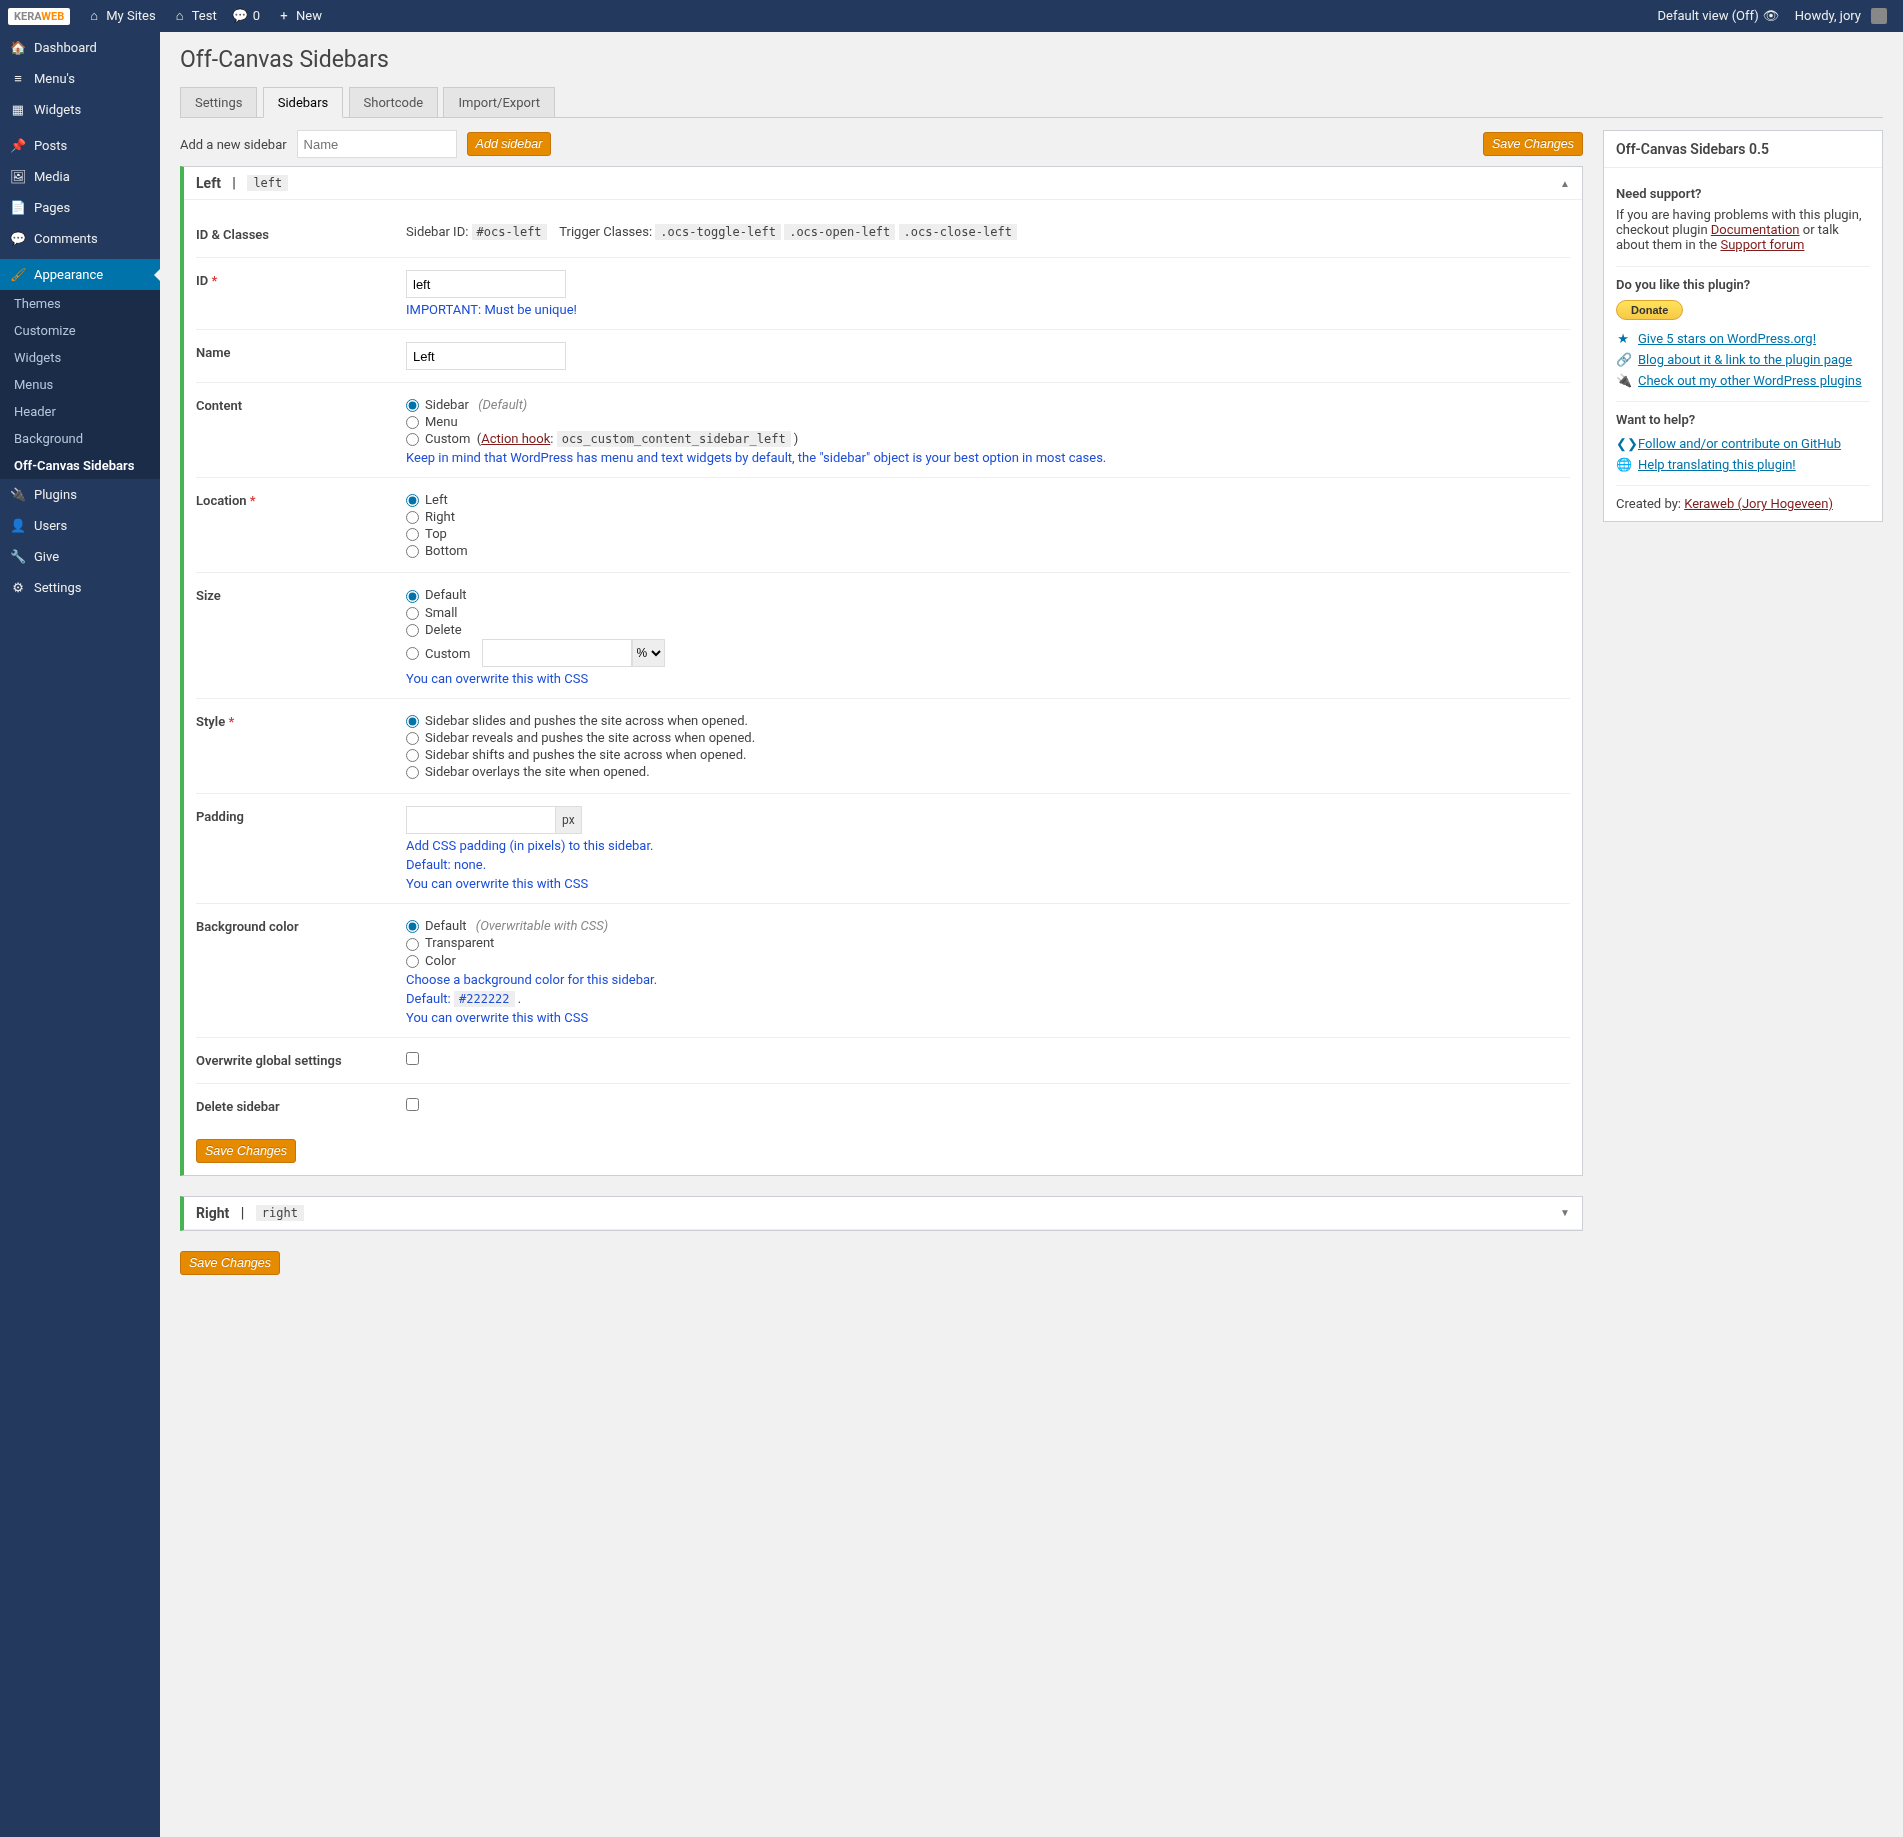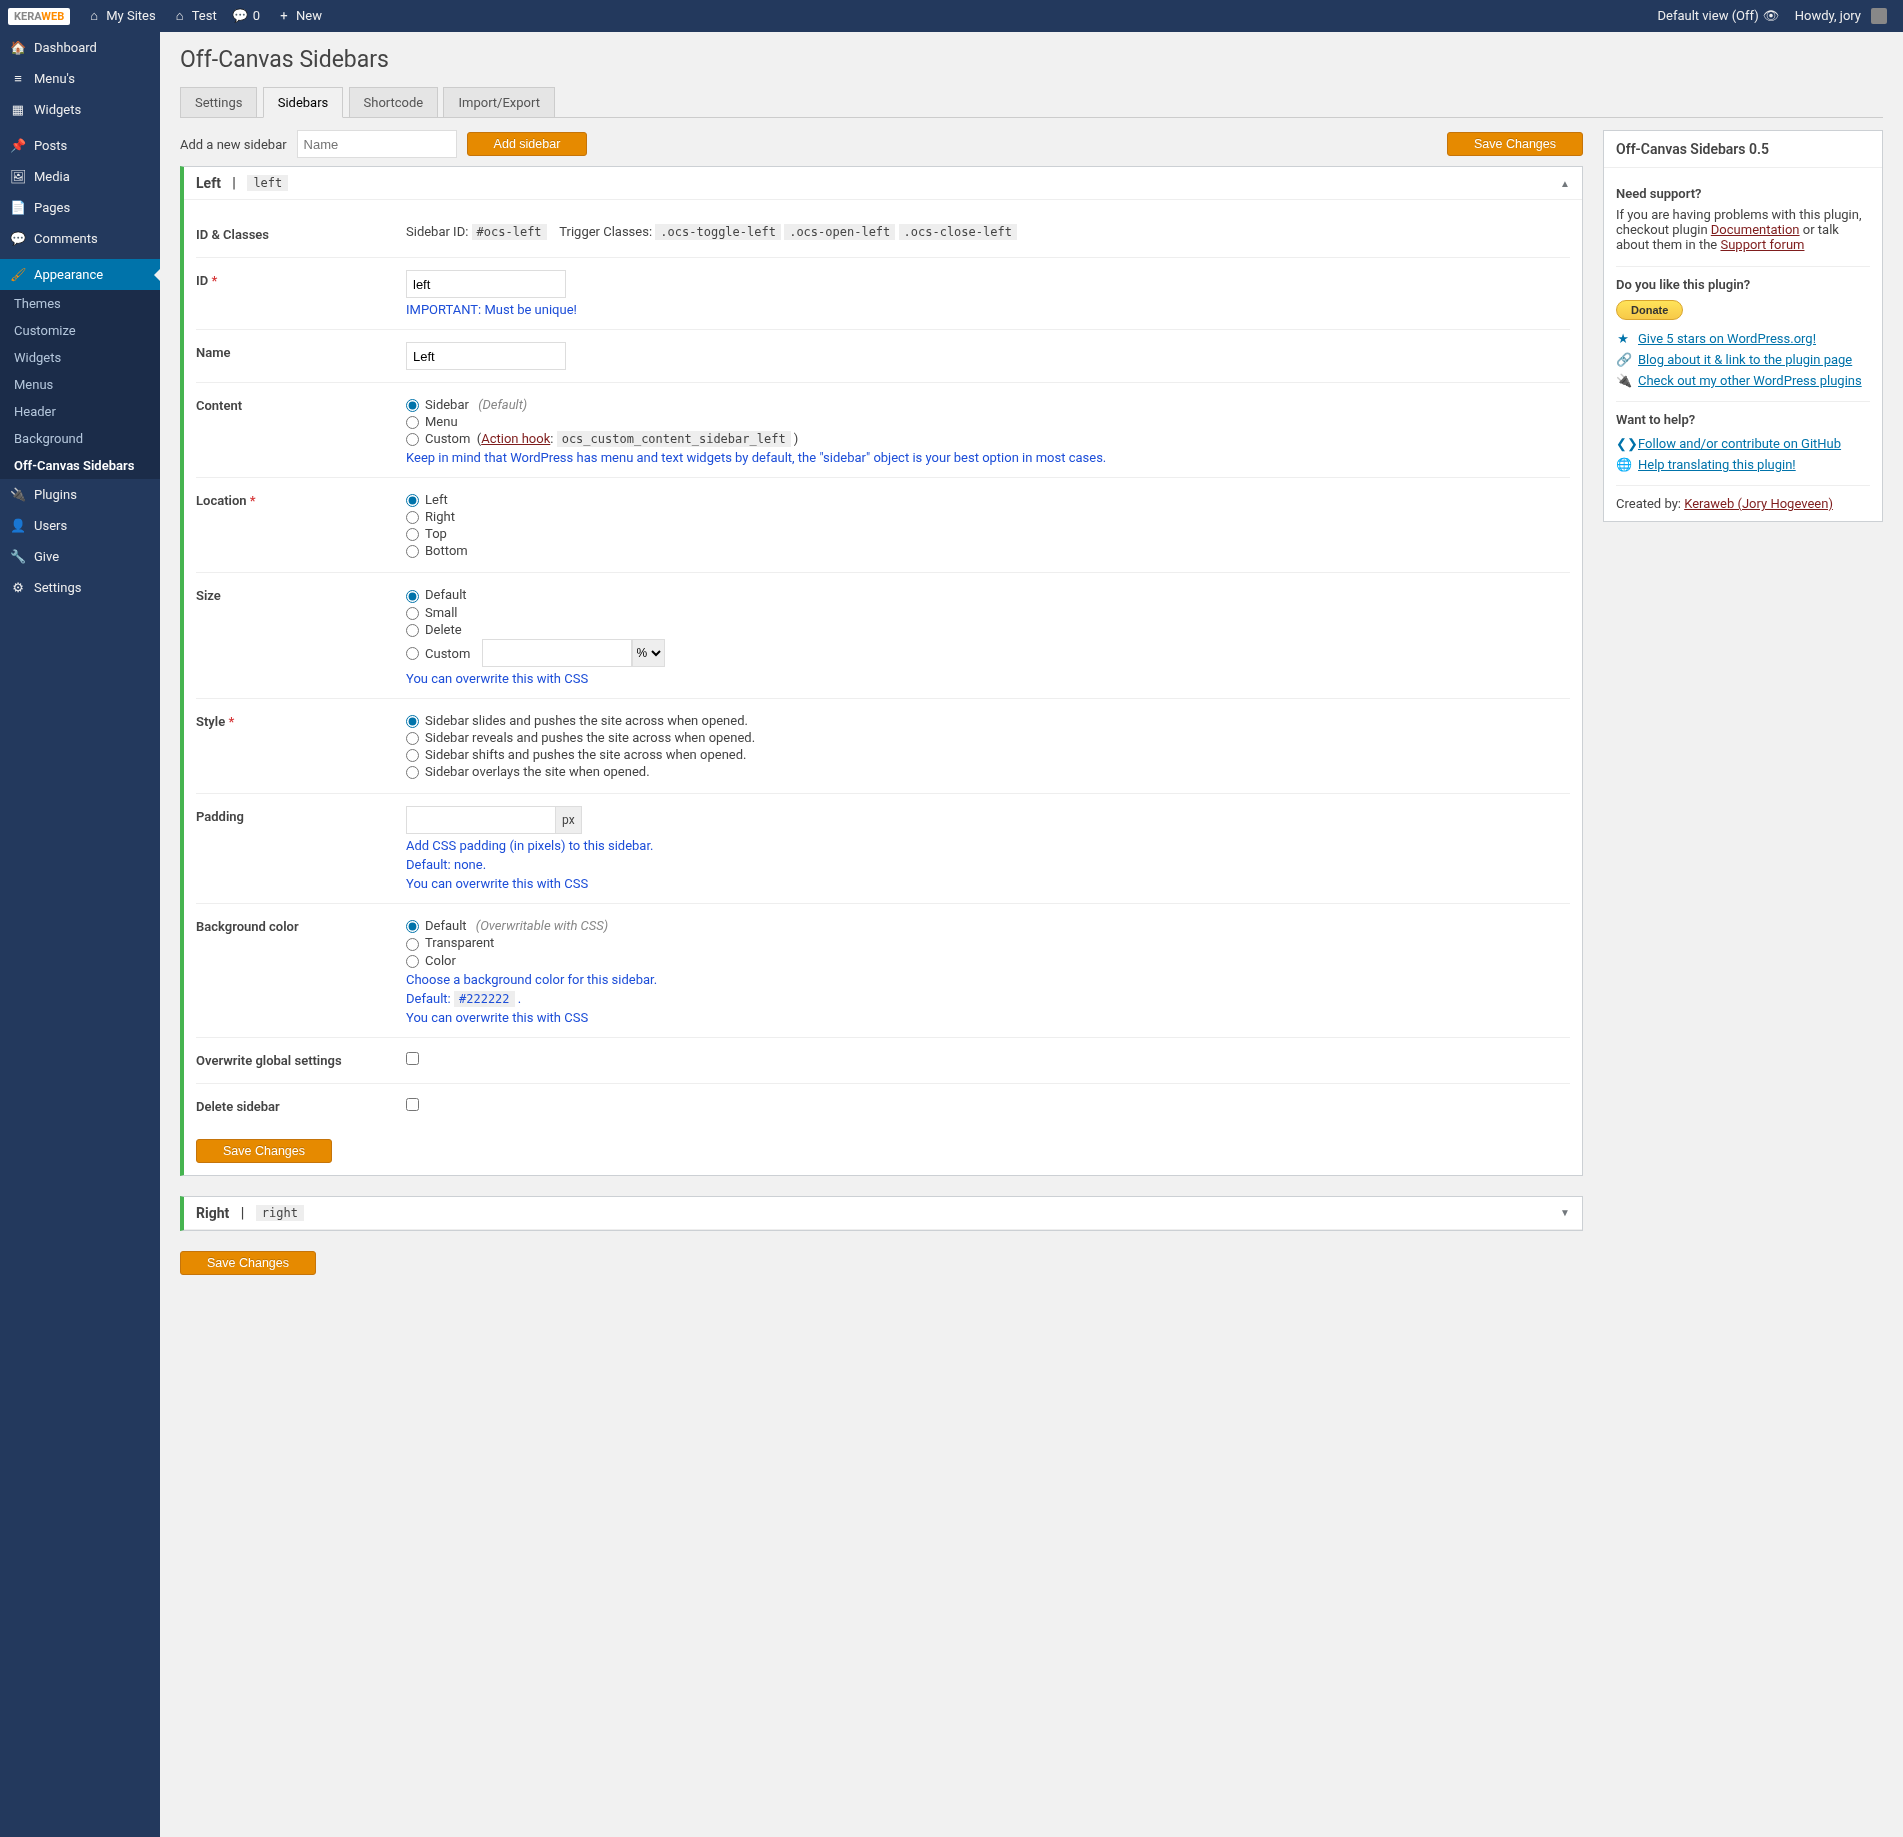--- a/index.html
+++ b/index.html
@@ -32,21 +32,21 @@
 .nav-tab { display: inline-block; padding: 7px 14px; background: #e5e5e5; border: 1px solid #ccc; border-bottom: none; margin: 0 2px -1px 0; text-decoration: none; color: #555; font-size:13px;}
 .nav-tab.active { background: #f1f1f1; border-bottom: 1px solid #f1f1f1; color:#000;}
 
 .main-area { display: flex; gap: 20px; align-items: flex-start; }
 .main-col { flex: 1; }
 .side-col { width: 280px; }
 
 .add-bar { display:flex; align-items:center; gap:10px; margin-bottom:8px;}
 .add-bar label { font-size:13px;}
 input[type=text].reg, input[type=number].reg { padding: 3px 6px; border: 1px solid #ddd; background:#fff; font-size:13px; height:28px;}
-.button-primary { background: #e68a00; border: 1px solid #c5740a; color: #fff; padding: 4px 26px; border-radius: 3px; font-size:12.5px; cursor:pointer; text-shadow:0 -1px 0 rgba(0,0,0,.2);}
+.button-primary { background: #e68a00; border: 1px solid #c5740a; color: #fff; padding: 4px 8px; border-radius: 3px; font-size:12.5px; cursor:pointer; text-shadow:0 -1px 0 rgba(0,0,0,.2);font-style:italic;}
 .postbox { background: #fff; border: 1px solid #ccd0d4; margin-bottom: 20px; }
 .postbox.sidebar-panel { border-left: 4px solid #46b450; }
 .postbox h2.hndle { font-size: 14px; padding: 8px 12px; border-bottom: 1px solid #eee; display:flex; align-items:center; gap:8px; cursor:pointer;}
 .postbox h2.hndle .slug { background:#eee; padding:1px 6px; font-family:Consolas,monospace; font-size:12px; font-weight:normal;}
 .postbox .toggle-indicator { margin-left:auto; color:#72777c; font-size:10px;}
 .postbox .inside { padding: 12px; }
 
 .form-table { width: 100%; border-collapse: collapse; }
 .form-table tr { }
 .form-table th { text-align: left; vertical-align: top; padding: 15px 10px 15px 0; width: 200px; font-weight:600; font-size:13px;}

